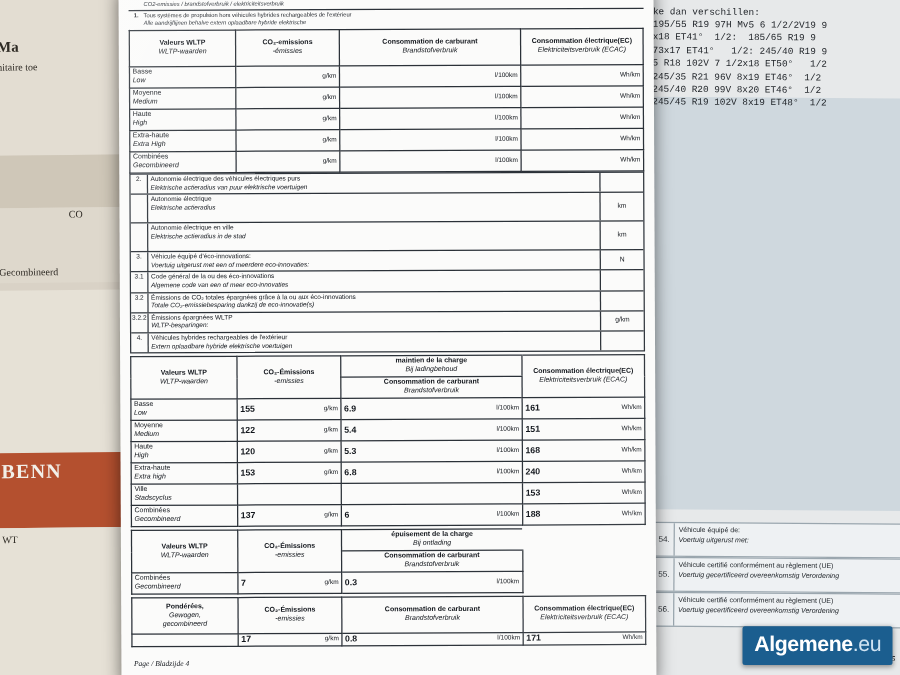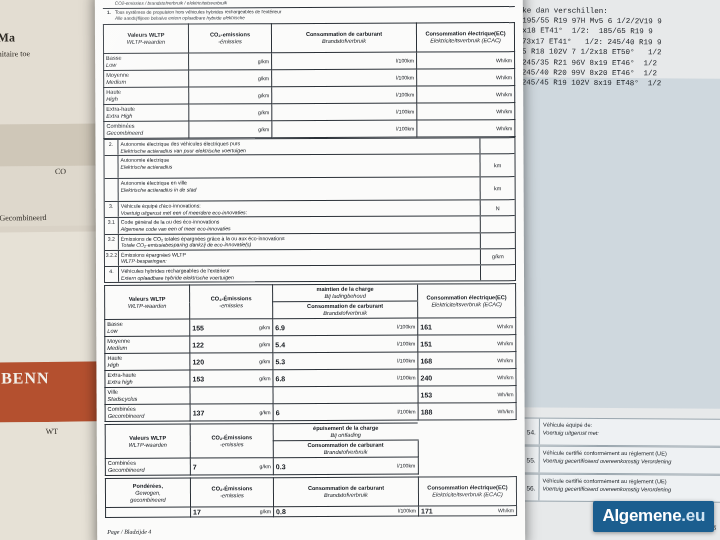--- a/index.html
+++ b/index.html
@@ -107,21 +107,21 @@
   }
 
   
   .wm{
     position:absolute;right:6px;bottom:8px;
     background:#1b5e8f;color:#fff;
     padding:5px 9px 6px 9px;border-radius:2px;
     font-size:17px;font-weight:bold;letter-spacing:-.3px;
     box-shadow:0 1px 4px rgba(0,0,0,.4);
   }
-  .wm .eu{color:#cfe3f2;font-weight:bold;}
+  .wm .eu{color:#cfe3f2;font-weight:normal;}
   .glare{
     position:absolute;left:96px;top:-8px;width:428px;height:556px;
     background:linear-gradient(115deg,rgba(255,255,255,.16) 0%,rgba(255,255,255,0) 28%,rgba(255,255,255,0) 70%,rgba(255,255,255,.10) 100%);
     pointer-events:none;
   }
 </style>
 </head>
 <body>
 
 <div class="scene">
@@ -133,21 +133,21 @@
     <div class="band lb2"></div>
     <div class="band lb3"></div>
     <div class="band lb4"></div>
     <div class="band lb5"></div>
     <div class="band lb6"></div>
     <div class="left-txt big" style="left:6px;top:36px;">Ma</div>
     <div class="left-txt" style="left:6px;top:52px;">nitaire  toe</div>
     <div class="left-txt" style="left:62px;top:170px;">CO</div>
     <div class="left-txt" style="left:6px;top:216px;">Gecombineerd</div>
     <div class="left-txt big white" style="left:6px;top:376px;font-size:16px;letter-spacing:1px;">BENN</div>
-    <div class="left-txt" style="left:6px;top:430px;margin-left:44px;">WT</div>
+    <div class="left-txt" style="left:6px;top:430px;">WT</div>
   </div>
 
   <div class="right-doc">
     <div class="rband" style="top:84px;height:330px;"></div>
     <pre class="right-code">r welke dan verschillen:
 1/2: 195/55 R19 97H Mv5 6 1/2/2V19 9
 1/2/2x18 ET41°  1/2:  185/65 R19 9
 100V 73x17 ET41°   1/2: 245/40 R19 9
 225/55 R18 102V 7 1/2x18 ET50°   1/2
 1/2: 245/35 R21 96V 8x19 ET46°  1/2

